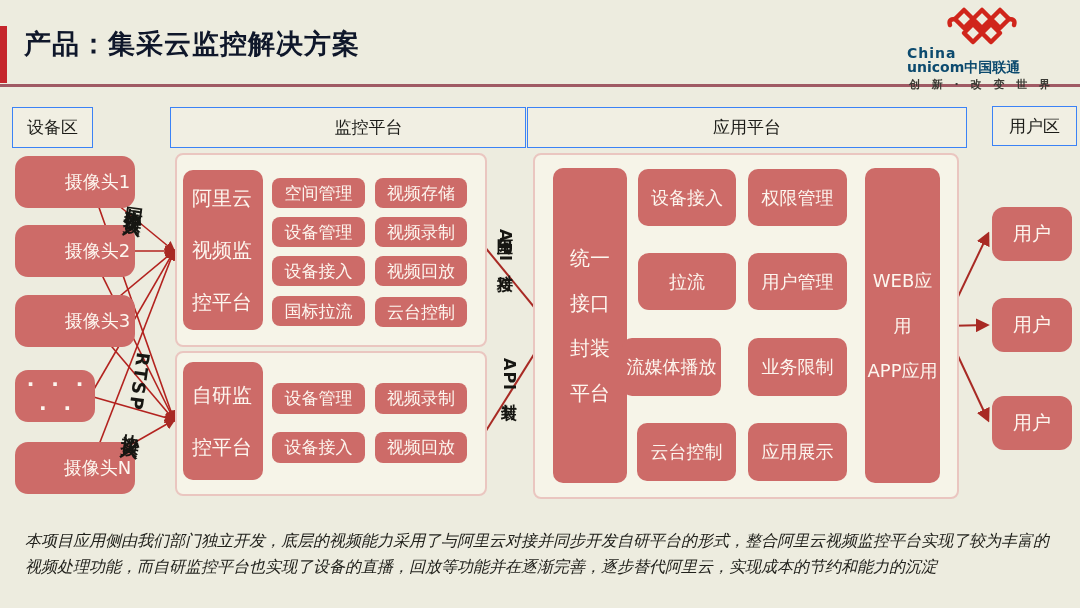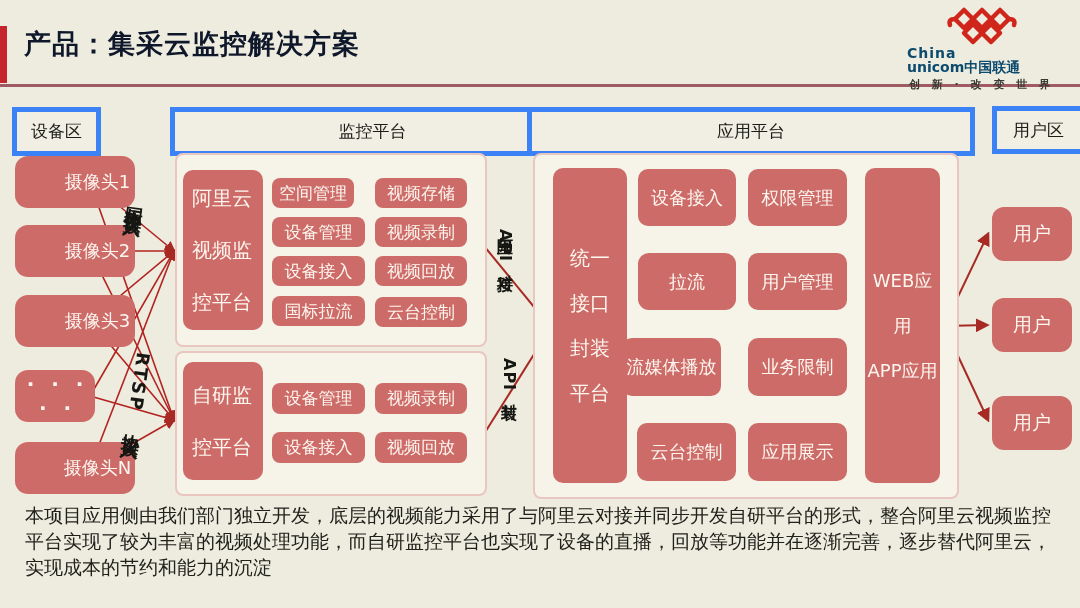--- a/index.html
+++ b/index.html
@@ -13,21 +13,21 @@
 
   
   .logo{position:absolute;right:16px;top:4px;width:165px;text-align:center;}
   .logo .knot{display:block;margin:2px auto 0 auto;}
   .logo .brand{font-size:15px;font-weight:bold;color:#0c4a6e;line-height:1.0;text-align:left;padding-left:8px;}
   .logo .brand .l1{display:block;font-size:14px;letter-spacing:1px;}
   .logo .brand .l2{display:block;font-size:14px;letter-spacing:0px;}
   .logo .tagline{font-size:11px;color:#3a3a34;letter-spacing:4px;margin-top:3px;font-weight:bold;}
 
   
-  .zone-header{position:absolute;border:5px solid #3b82f6;background:#f1efe3;display:flex;align-items:center;justify-content:center;font-size:17px;color:#1c1c18;}
+  .zone-header{position:absolute;border:1px solid #3b82f6;background:#f1efe3;display:flex;align-items:center;justify-content:center;font-size:17px;color:#1c1c18;}
 
   
   .redbox{position:absolute;background:#cd6b68;color:#fdf6ef;display:flex;align-items:center;justify-content:center;text-align:center;}
   .device-box{border-radius:13px;font-size:18px;padding-left:45px;}
   .dots{font-size:20px;letter-spacing:5px;font-weight:bold;padding-left:5px;}
   .item-box{border-radius:8px;font-size:17px;}
   .app-item{font-size:18px;border-radius:10px;}
   .main-box{border-radius:10px;font-size:20px;}
   .main-box .wrap3{width:62px;line-height:52px;text-align:left;}
   .gateway .wrap2{width:42px;line-height:45px;text-align:center;}
@@ -41,21 +41,21 @@
   
   .v-label{position:absolute;writing-mode:vertical-rl;text-orientation:mixed;font-weight:bold;color:#161612;z-index:3;}
   .proto{font-size:18px;letter-spacing:2px;}
   .api{font-size:16px;letter-spacing:1px;}
 
   svg.overlay{position:absolute;left:0;top:0;z-index:1;}
   .layer{position:absolute;left:0;top:0;z-index:2;width:100%;height:100%;pointer-events:none;}
   .layer > *{pointer-events:auto;}
 
   
-  .description{position:absolute;left:25px;top:502px;width:1035px;font-size:19px;line-height:26px;color:#21211c;}
+  .description{position:absolute;left:25px;top:528px;width:1035px;font-size:16px;line-height:26px;color:#21211c;font-style:italic;}
 </style>
 </head>
 <body>
 
 <div class="slide">
 
   <div class="accent-bar"></div>
   <div class="page-title">产品：集采云监控解决方案</div>
   <div class="title-rule"></div>
 
@@ -120,21 +120,21 @@
     <div class="redbox device-box dots" style="left:15px;top:370px;width:75px;height:52px;">· · · · ·</div>
     <div class="redbox device-box" style="left:15px;top:442px;width:75px;height:52px;">摄像头N</div>
 
     <div class="v-label proto" style="left:124px;top:193px;transform:rotate(8deg);">国标协议接入</div>
     <div class="v-label proto" style="left:126px;top:352px;transform:rotate(8deg);">RTSP 协议接入</div>
 
     <div class="container" style="left:175px;top:153px;width:308px;height:190px;"></div>
     <div class="redbox main-box" style="left:183px;top:170px;width:80px;height:160px;">
       <span class="wrap3">阿里云视频监控平台</span>
     </div>
-    <div class="redbox item-box" style="left:272px;top:178px;width:82px;height:30px;">空间管理</div>
+    <div class="redbox item-box" style="left:272px;top:178px;width:93px;height:30px;">空间管理</div>
     <div class="redbox item-box" style="left:375px;top:178px;width:92px;height:30px;">视频存储</div>
     <div class="redbox item-box" style="left:272px;top:217px;width:93px;height:30px;">设备管理</div>
     <div class="redbox item-box" style="left:375px;top:217px;width:92px;height:30px;">视频录制</div>
     <div class="redbox item-box" style="left:272px;top:256px;width:93px;height:30px;">设备接入</div>
     <div class="redbox item-box" style="left:375px;top:256px;width:92px;height:30px;">视频回放</div>
     <div class="redbox item-box" style="left:272px;top:296px;width:93px;height:30px;">国标拉流</div>
     <div class="redbox item-box" style="left:375px;top:297px;width:92px;height:30px;">云台控制</div>
 
     <div class="container" style="left:175px;top:351px;width:308px;height:141px;"></div>
     <div class="redbox main-box" style="left:183px;top:362px;width:80px;height:118px;">

